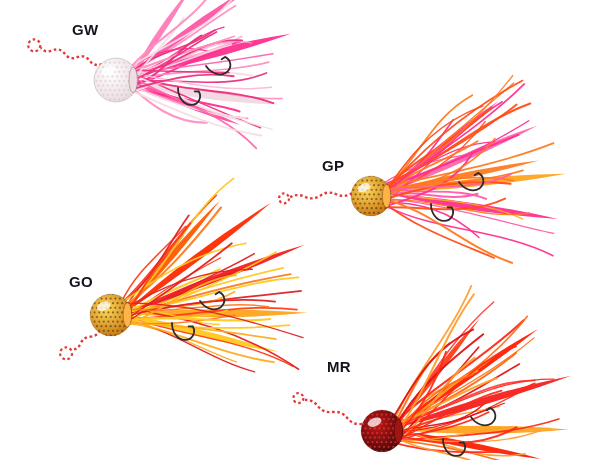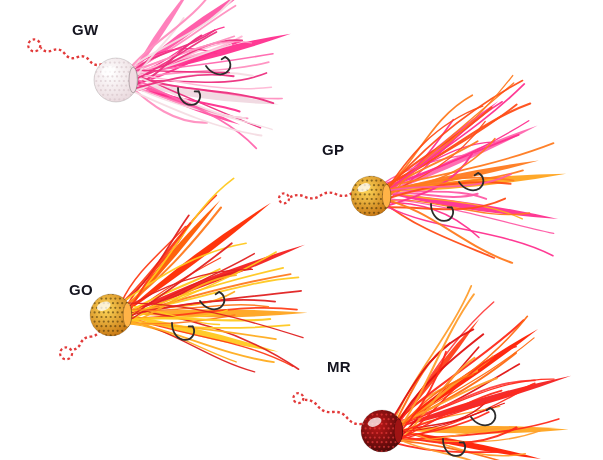--- a/index.html
+++ b/index.html
@@ -621,16 +621,16 @@
           <circle cx="386.3000000000001" cy="451.4000000000002" r="1.1" fill="#ff4747"></circle>
           <circle cx="390.90000000000015" cy="451.4000000000002" r="1.1" fill="#ff4747"></circle>
           <circle cx="395.50000000000017" cy="451.4000000000002" r="1.1" fill="#ff4747"></circle>
           <circle cx="400.1000000000002" cy="451.4000000000002" r="1.1" fill="#ff4747"></circle>
         </g>
         <ellipse cx="374.65" cy="422.18" rx="7.140000000000001" ry="4.2" fill="#ffffff" opacity="0.75" transform="rotate(-22 374.65 422.18)"></ellipse>
         <ellipse cx="398.38" cy="431" rx="4.2" ry="12.18" fill="#a01414" stroke="rgba(0,0,0,0.25)" stroke-width="1"></ellipse>
       </g>
     </svg>
   <div class="lure-label" style="left:72px;top:21px">GW</div>
-  <div class="lure-label" style="left:322px;top:141px">GP</div>
-  <div class="lure-label" style="left:69px;top:281px">GO</div>
+  <div class="lure-label" style="left:322px;top:157px">GP</div>
+  <div class="lure-label" style="left:69px;top:273px">GO</div>
   <div class="lure-label" style="left:327px;top:358px">MR</div>
 </div>
 
 </body></html>

